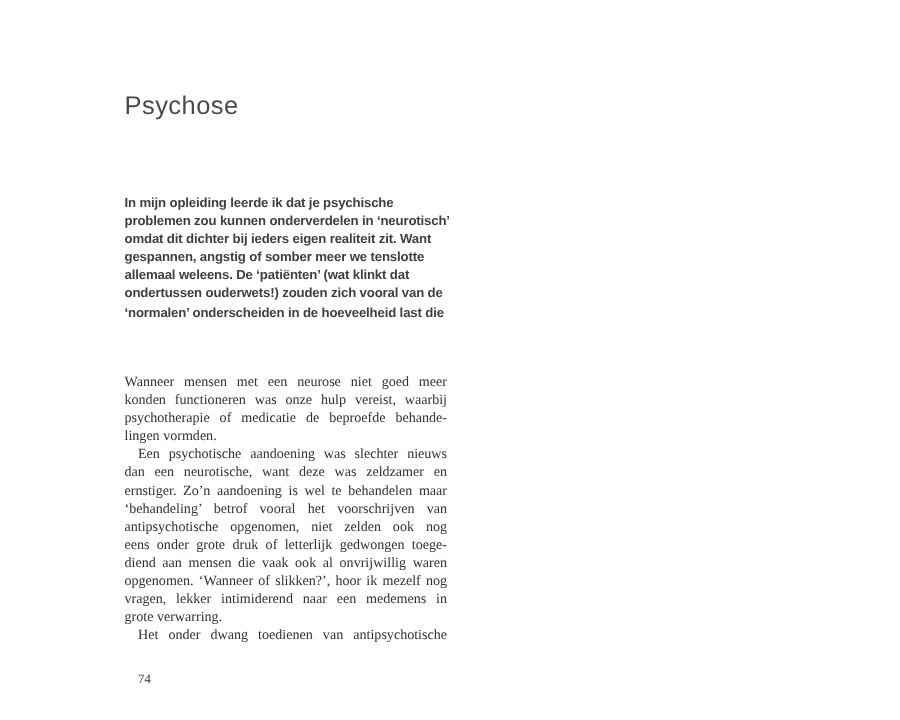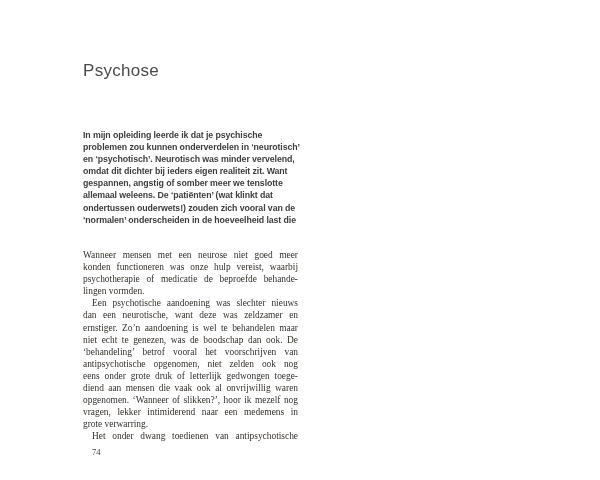--- a/index.html
+++ b/index.html
@@ -90,37 +90,35 @@
 <body>
 
 <div class="book-spread">
 
   <div class="page left">
     <div class="chapter-title">Psychose</div>
 
     <div class="intro-col">
         <div class="tl">In mijn opleiding leerde ik dat je psychische</div>
         <div class="tl">problemen zou kunnen onderverdelen in ‘neurotisch’</div>
-        <div class="tl">en ‘psychotisch’. Neurotisch was minder vervelend,</div>
         <div class="tl">omdat dit dichter bij ieders eigen realiteit zit. Want</div>
         <div class="tl">gespannen, angstig of somber meer we tenslotte</div>
         <div class="tl">allemaal weleens. De ‘patiënten’ (wat klinkt dat</div>
         <div class="tl">ondertussen ouderwets!) zouden zich vooral van de</div>
         <div class="tl">‘normalen’ onderscheiden in de hoeveelheid last die</div>
       </div>
 
     <div class="body-col left-col">
         <div class="tl">Wanneer mensen met een neurose niet goed meer</div>
         <div class="tl">konden functioneren was onze hulp vereist, waarbij</div>
         <div class="tl">psychotherapie of medicatie de beproefde behande-</div>
         <div class="tl last">lingen vormden.</div>
         <div class="tl ind">Een psychotische aandoening was slechter nieuws</div>
         <div class="tl">dan een neurotische, want deze was zeldzamer en</div>
         <div class="tl">ernstiger. Zo’n aandoening is wel te behandelen maar</div>
-        <div class="tl">niet echt te genezen, was de boodschap dan ook. De</div>
         <div class="tl">‘behandeling’ betrof vooral het voorschrijven van</div>
         <div class="tl">antipsychotische opgenomen, niet zelden ook nog</div>
         <div class="tl">eens onder grote druk of letterlijk gedwongen toege-</div>
         <div class="tl">diend aan mensen die vaak ook al onvrijwillig waren</div>
         <div class="tl">opgenomen. ‘Wanneer of slikken?’, hoor ik mezelf nog</div>
         <div class="tl">vragen, lekker intimiderend naar een medemens in</div>
         <div class="tl last">grote verwarring.</div>
         <div class="tl ind">Het onder dwang toedienen van antipsychotische</div>
       </div>
 

